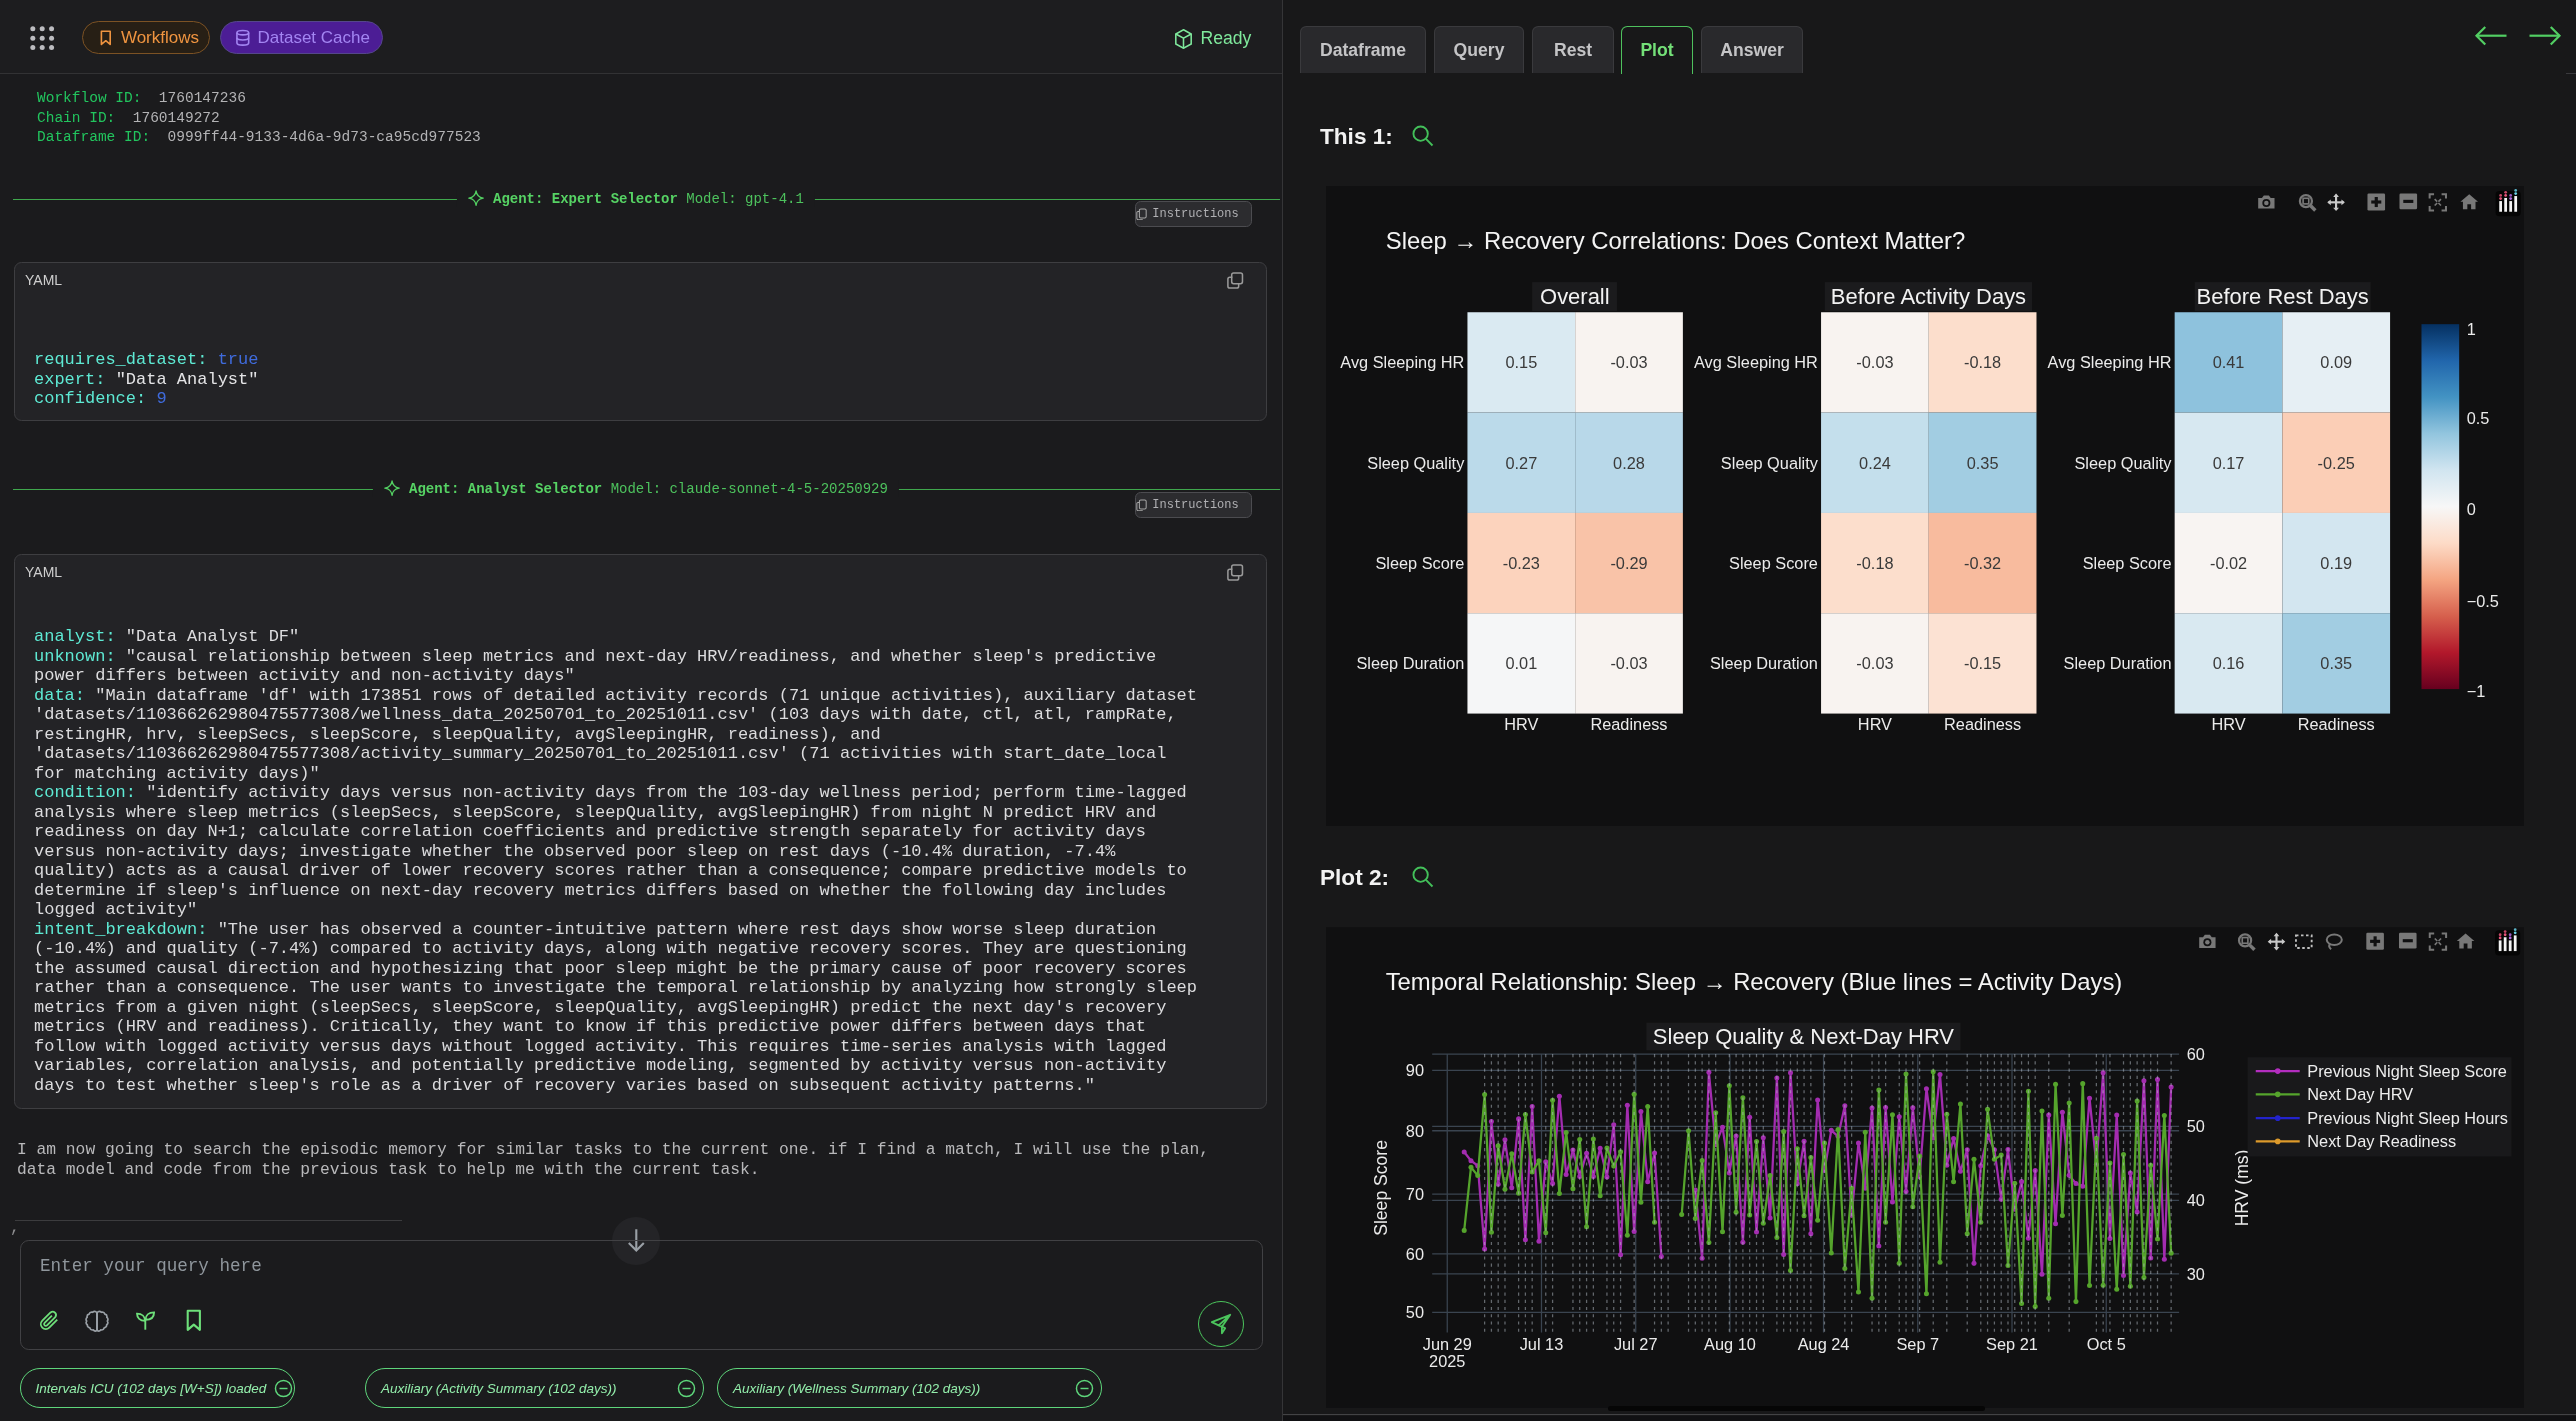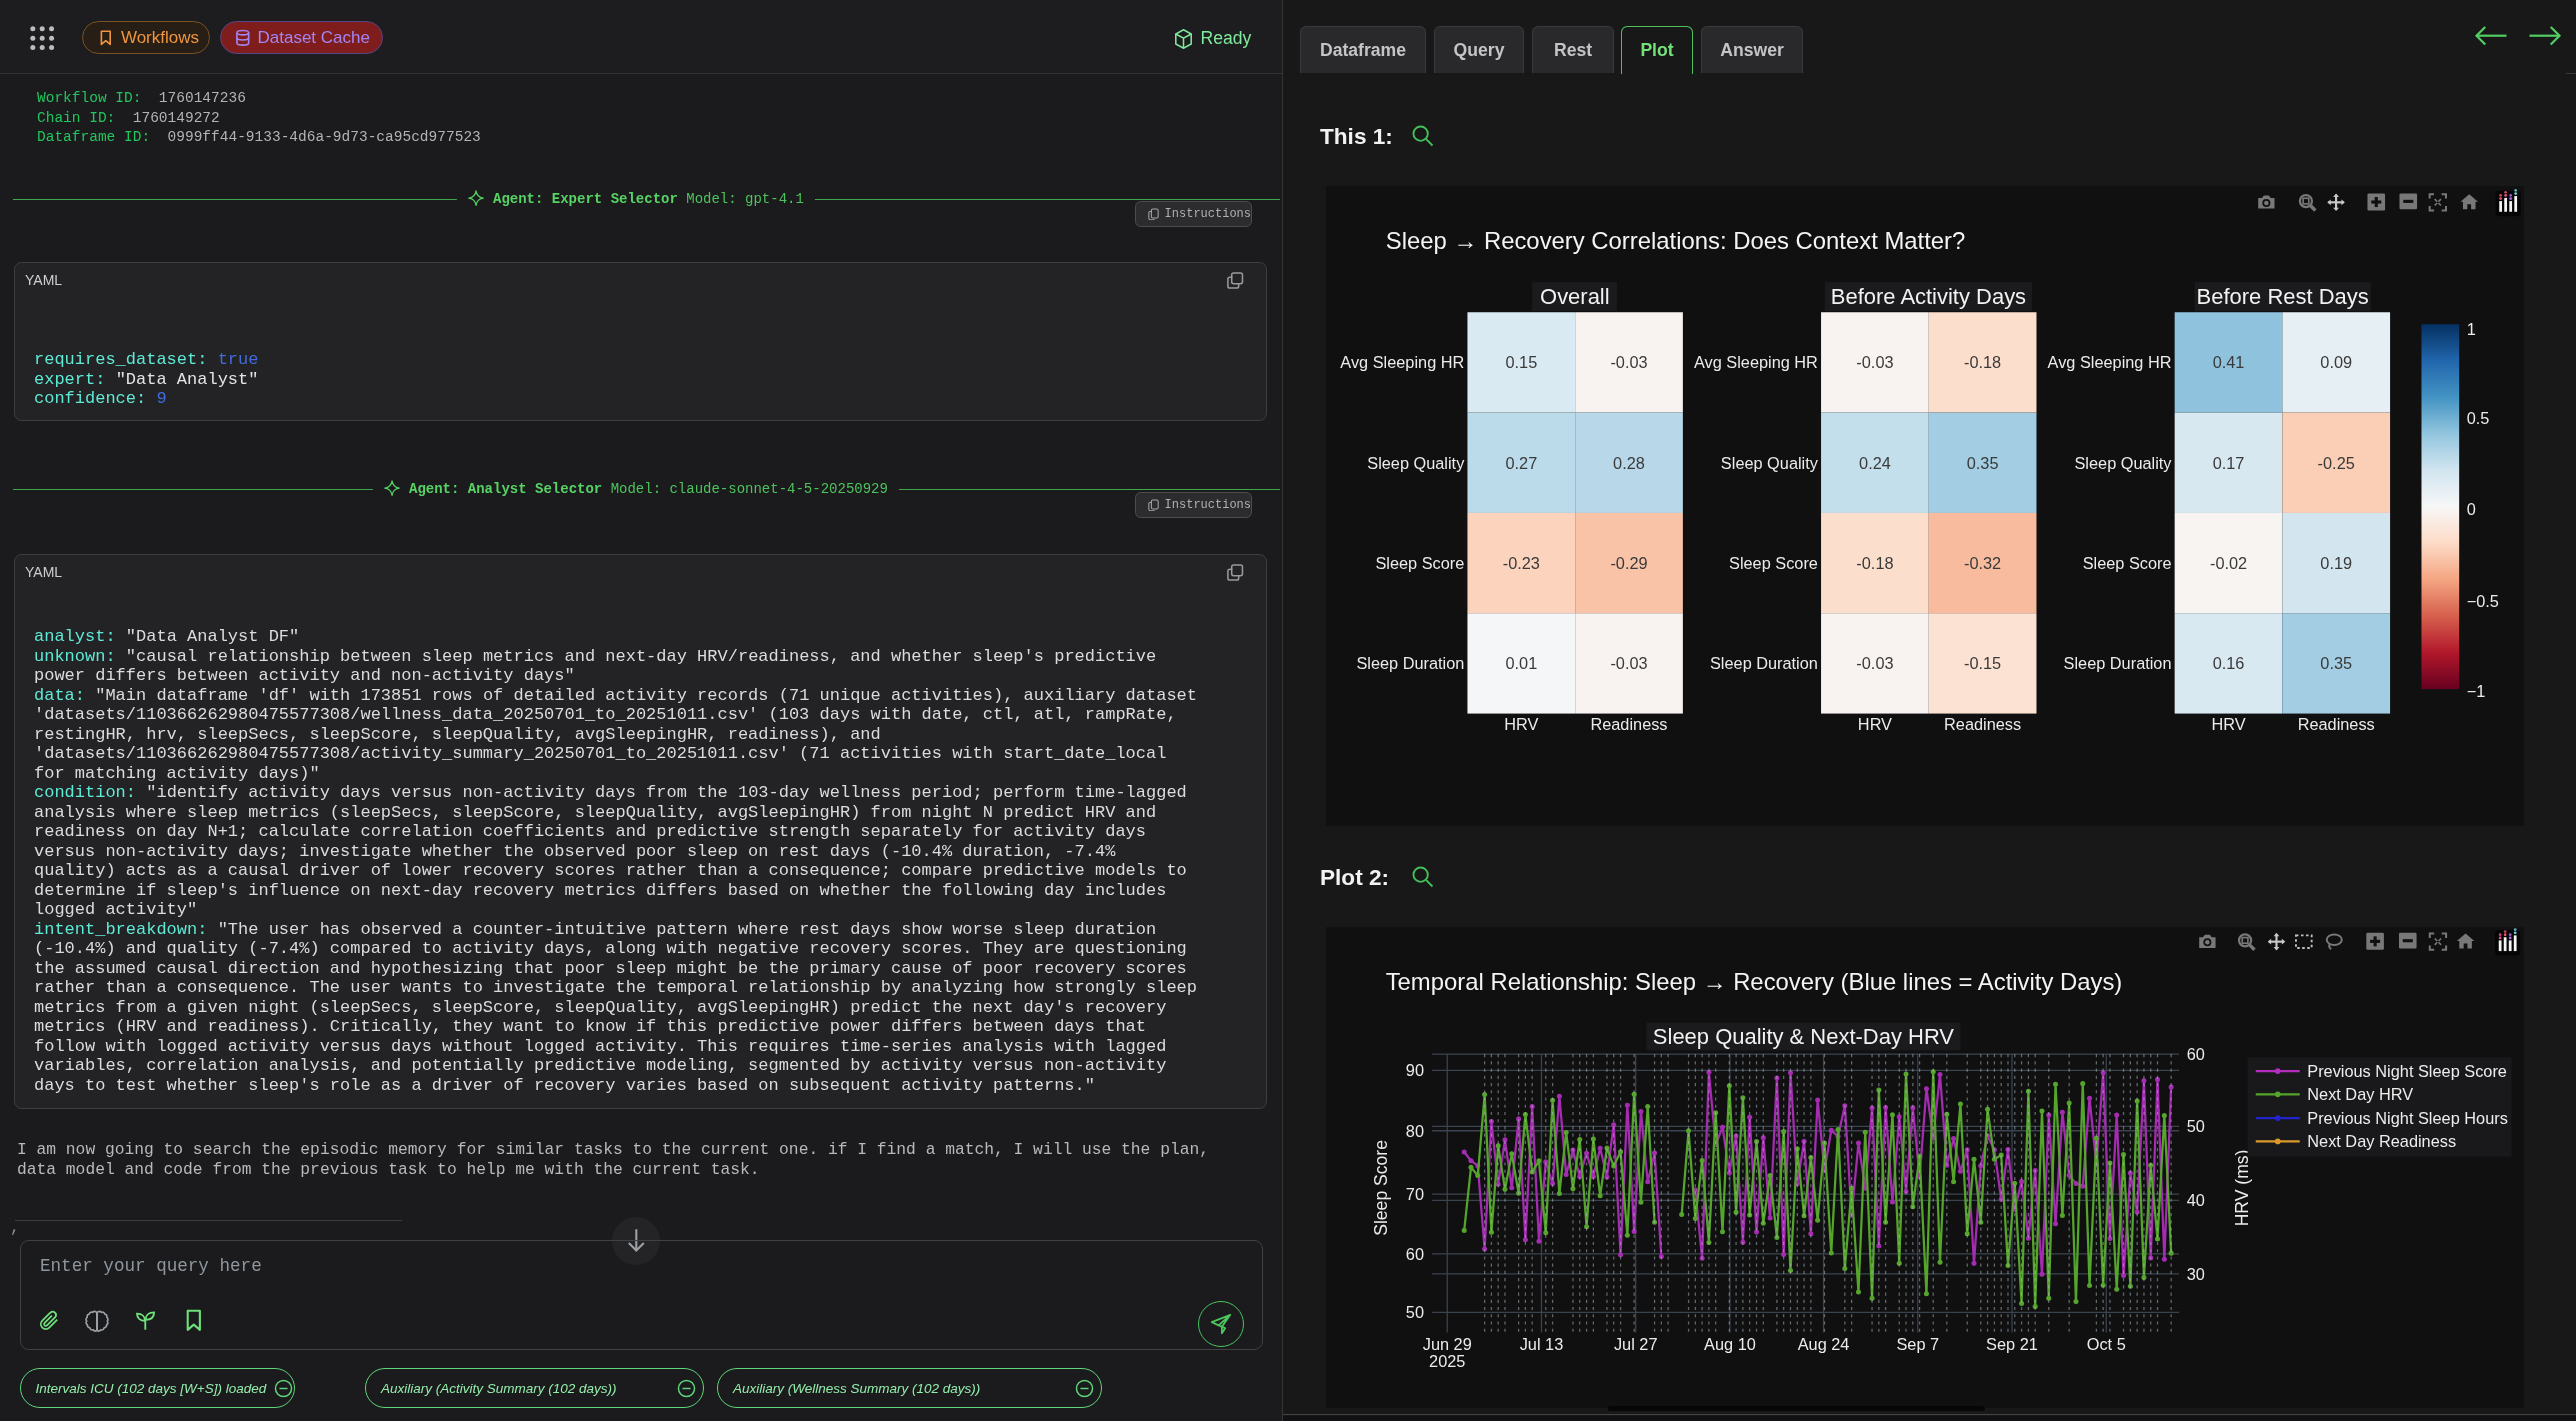--- a/index.html
+++ b/index.html
@@ -2,30 +2,30 @@
 <html style="font-size:10px"><head><meta charset="utf-8"><style>
 * { margin:0; padding:0; box-sizing:border-box; }
 html,body { width:2576px; height:1421px; overflow:hidden; background:#181819; }
 .abs { position:absolute; }
 #left { position:absolute; left:0; top:0; width:1282px; height:1421px; background:#1b1b1d; }
 #vdiv { position:absolute; left:1282px; top:0; width:1.3px; height:1421px; background:#353537; }
 #right { position:absolute; left:1283px; top:0; width:1293px; height:1421px; background:#181819; }
 #topbar { position:absolute; left:0; top:0; width:1282px; height:74px; background:#1d1d1f; border-bottom:1.3px solid #323234; }
 .pill { position:absolute; height:33px; border-radius:17px; font:17px 'Liberation Sans',sans-serif; display:flex; align-items:center; }
 #wfpill { left:82px; top:21px; width:128px; border:1.3px solid #7c5224; background:#271f15; color:#ef9440; }
-#dcpill { left:220px; top:21px; width:163px; border:1.3px solid #55468b; background:#7f1d1d; color:#a385f2; }
+#dcpill { left:220px; top:21px; width:163px; border:1.3px solid #55468b; background:#4c1d95; color:#a385f2; }
 #ready { position:absolute; left:1174px; top:28px; color:#7fe99c; font:17.6px 'Liberation Sans',sans-serif; display:flex; align-items:center; }
 #ids { position:absolute; left:17px; top:89px; font:14.5px 'Liberation Mono',monospace; line-height:19.5px; color:#b3b3b5; white-space:pre; }
 #ids .g { color:#22c55e;margin-left:20px; }
 .agent { position:absolute; left:12.6px; width:1267px; height:1.3px; }
 .aline { position:absolute; left:0; top:0; width:100%; height:1.3px; background:#3fa84d; }
 .alabel { position:absolute; left:calc(50% - 10px); top:-9.4px; transform:translateX(-50%); background:#1b1b1d; padding:0 11.3px; font:14px 'Liberation Mono',monospace; color:#56d364; white-space:nowrap; }
 .alabel b { font-weight:bold; color:#56d364; }
 .amodel { color:#4dc25d; }
-.instr { position:absolute; left:1135px; width:117px; height:26px; background:#2c2c2f; border:0.6px solid #4c4c50; border-radius:5.7px; font:12px 'Liberation Mono',monospace; color:#b0b0b3; display:flex; align-items:center; justify-content:flex-end; }
+.instr { position:absolute; left:1135px; width:117px; height:26px; background:#2c2c2f; border:0.6px solid #4c4c50; border-radius:5.7px; font:12px 'Liberation Mono',monospace; color:#b0b0b3; display:flex; align-items:center; justify-content:flex-start; }
 .yblock { position:absolute; left:14px; width:1253px; background:#232326; border:1.3px solid #3e3e41; border-radius:7.5px; }
 .ylabel { position:absolute; left:10px; top:8.8px; font:14px 'Liberation Sans',sans-serif; color:#cfcfcf; }
 .ycopy { position:absolute; right:21px; top:7.5px; }
 .ycontent { position:absolute; left:19px; font:17px 'Liberation Mono',monospace; line-height:19.5px; color:#dcdcde; white-space:pre; }
 .yk { color:#5eead4;text-align:right; }
 .yv { color:#3f6bdd; }
 .ys { color:#e4e4e6; }
 #y1 .ycontent { top:87px; }
 #y2 .ycontent { top:72px; }
 #memtext { position:absolute; left:17px; top:1140px; font:16.3px 'Liberation Mono',monospace; line-height:19.5px; color:#b9b9bb; white-space:pre; }

